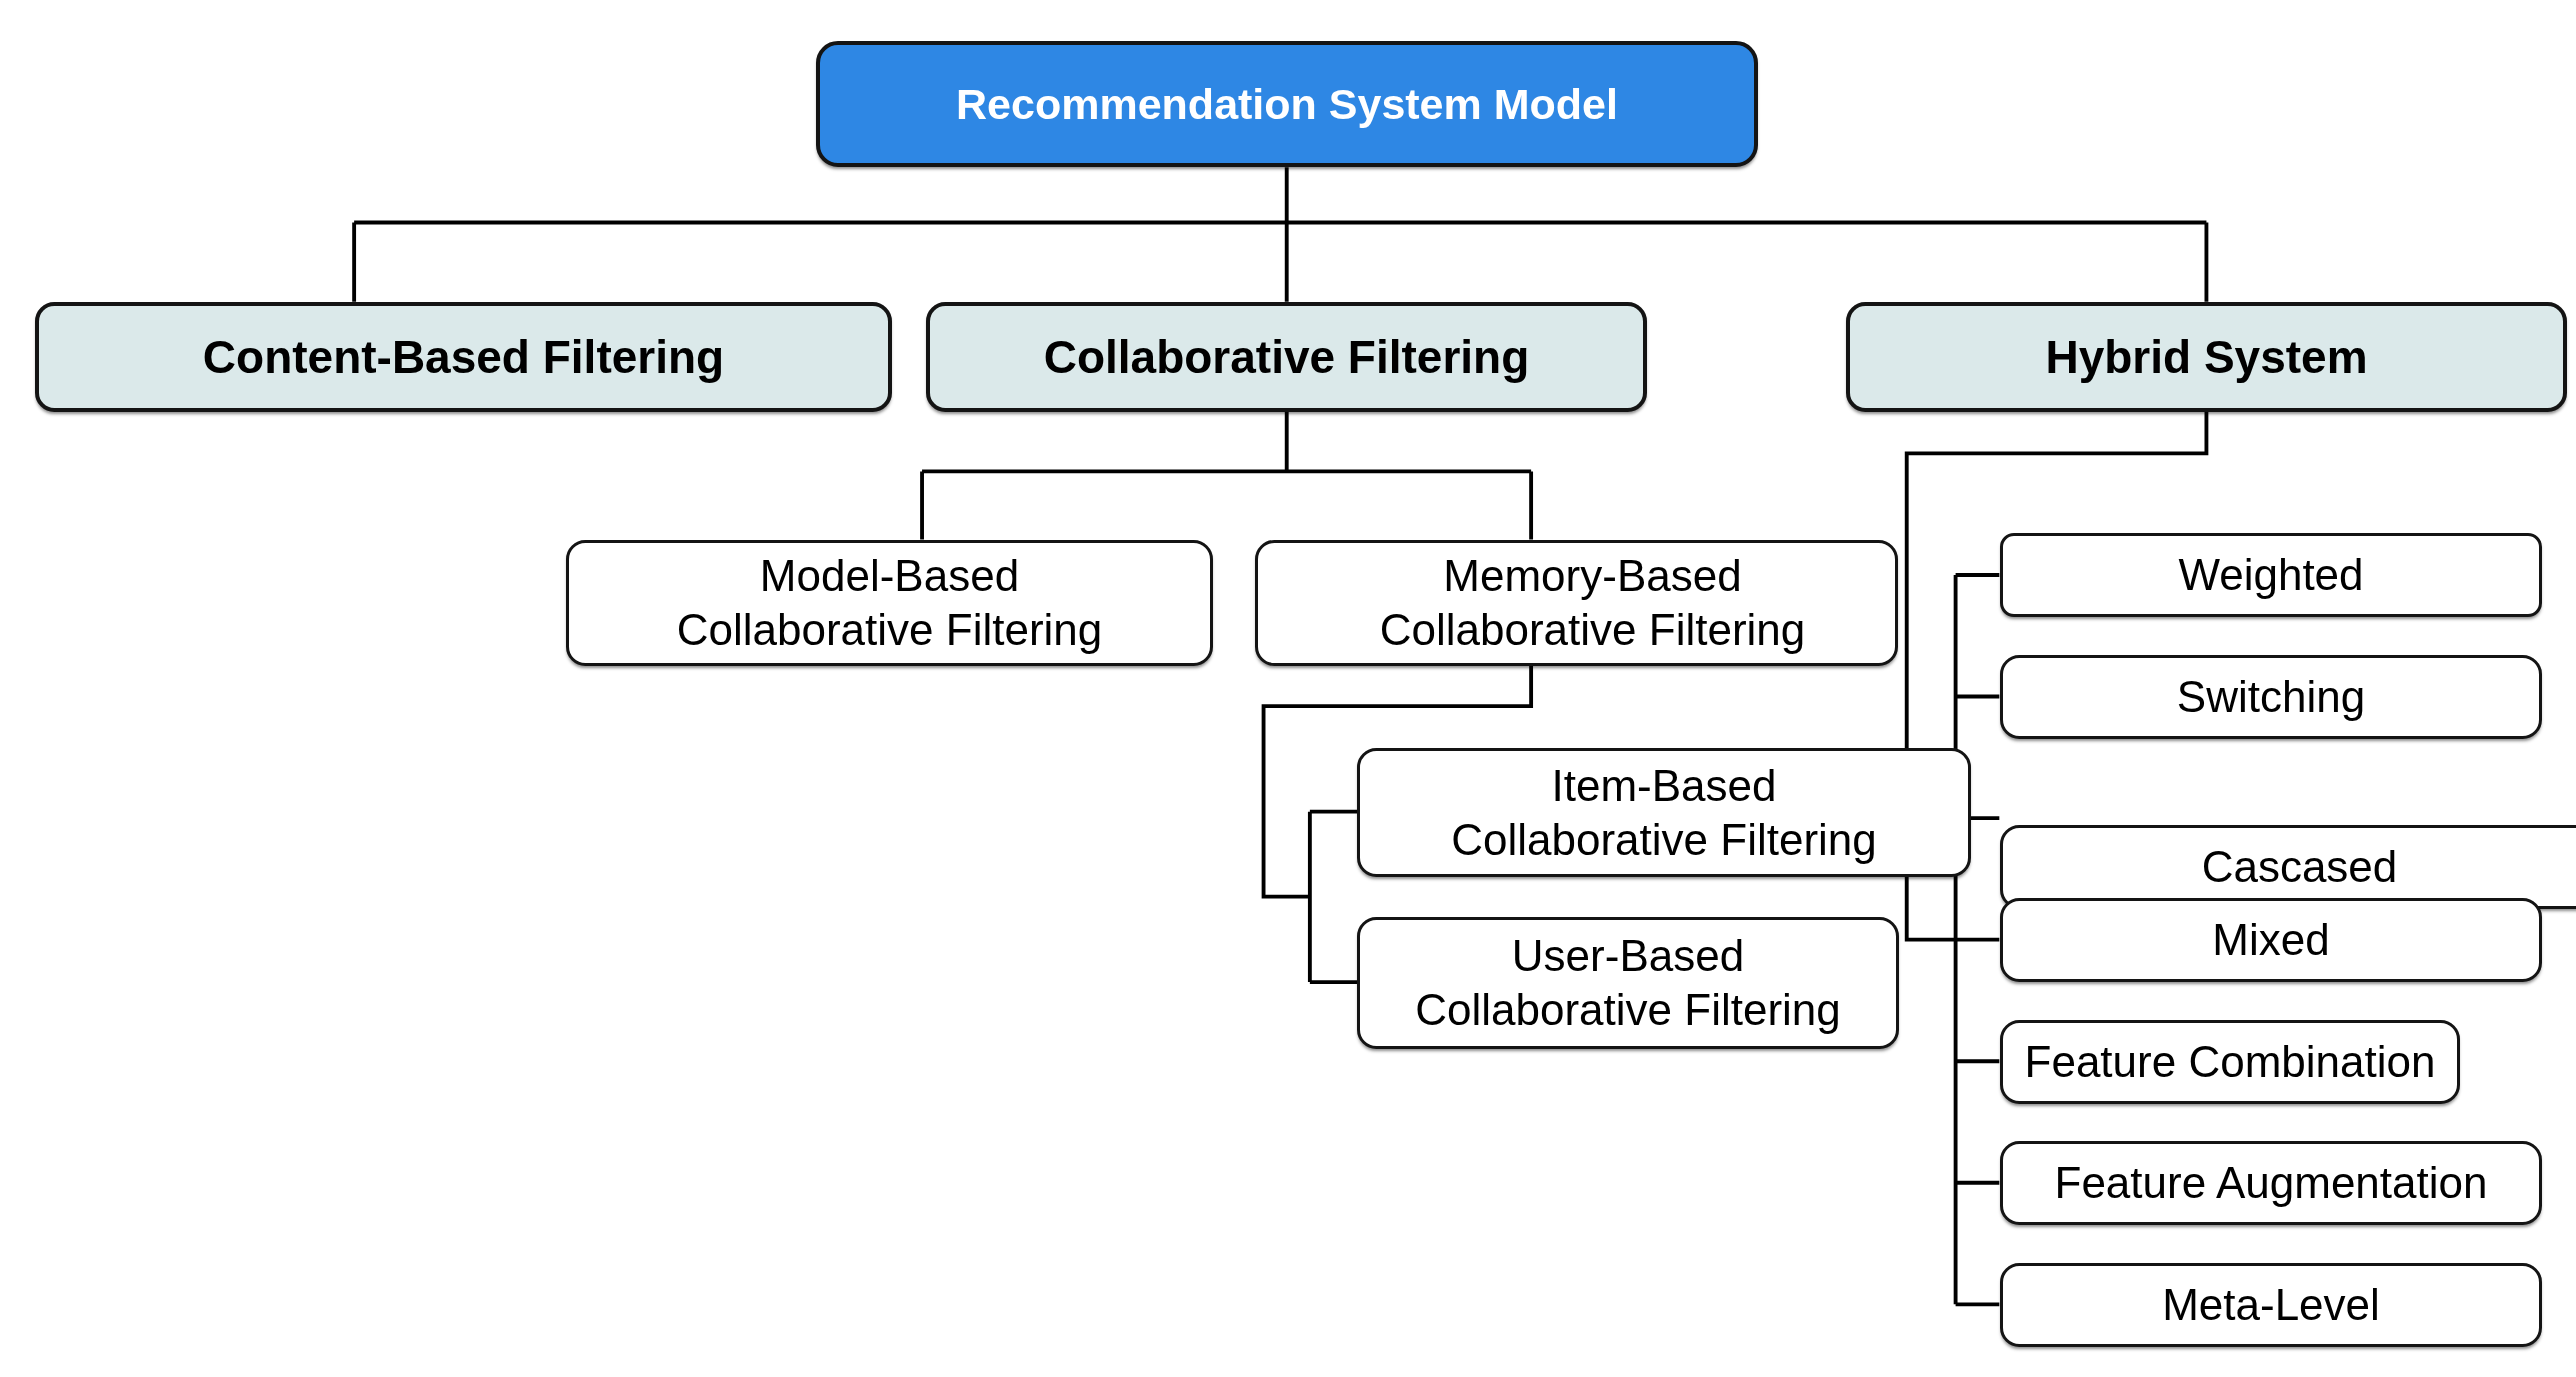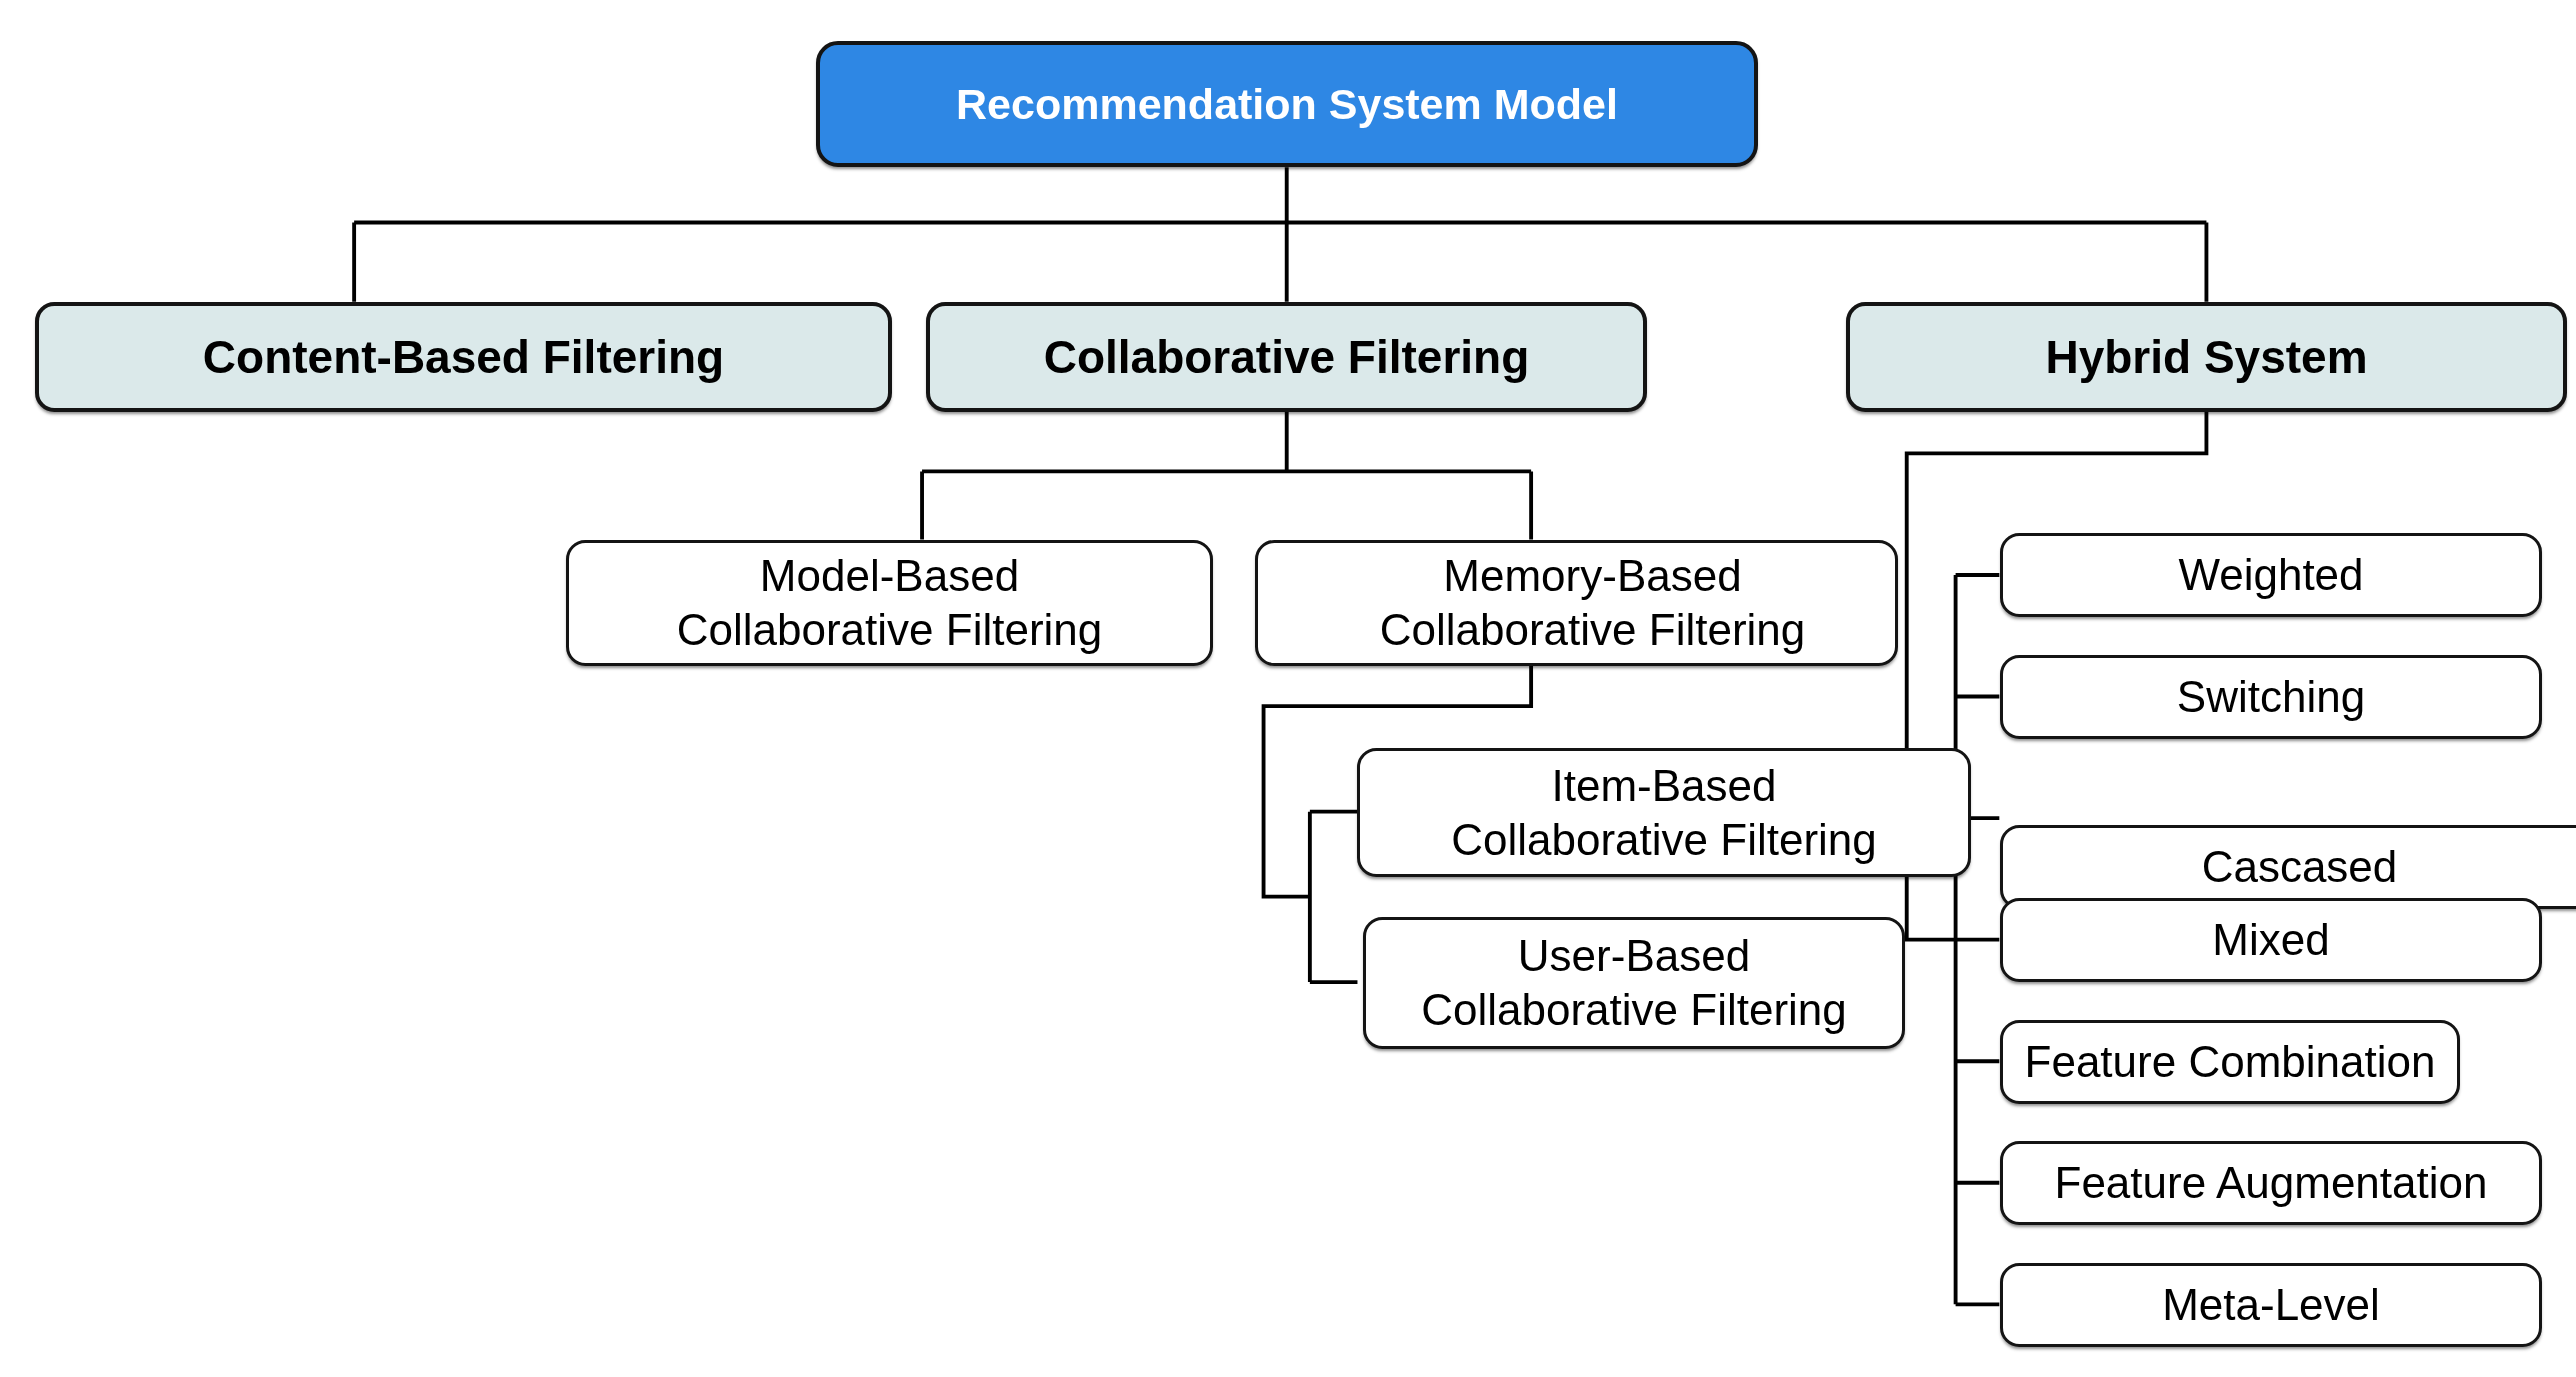--- a/index.html
+++ b/index.html
@@ -73,26 +73,26 @@
   <div class="node" style="left:1255px;top:540px;width:643px;height:126px;padding-left:32px;">
     <span class="ln">Memory-Based</span>
     <span class="ln">Collaborative Filtering</span>
   </div>
 
   <div class="node" style="left:1357px;top:748px;width:614px;height:129px;">
     <span class="ln">Item-Based</span>
     <span class="ln">Collaborative Filtering</span>
   </div>
 
-  <div class="node" style="left:1357px;top:917px;width:542px;height:132px;margin-left:6px;">
+  <div class="node" style="left:1357px;top:917px;width:542px;height:132px;">
     <span class="ln">User-Based</span>
     <span class="ln">Collaborative Filtering</span>
   </div>
 
-  <div class="node" style="left:2000px;top:533px;width:542px;height:84px;">
+  <div class="node" style="left:2000px;top:533px;width:542px;height:84px;border-radius:14px;">
     <span>Weighted</span>
   </div>
 
   <div class="node" style="left:2000px;top:655px;width:542px;height:84px;">
     <span>Switching</span>
   </div>
 
   <div class="node" style="left:2000px;top:777px;width:599px;height:84px;margin-top:48px;">
     <span>Cascased</span>
   </div>

